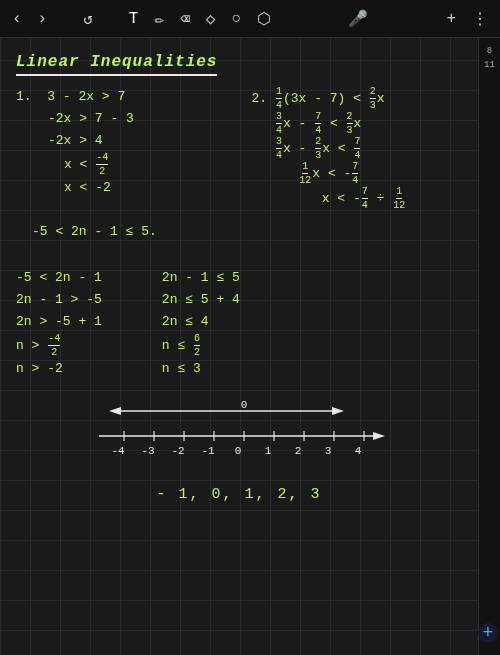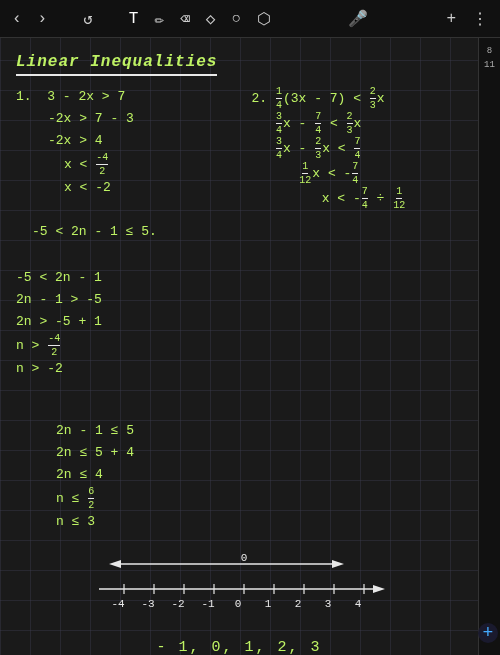--- a/index.html
+++ b/index.html
@@ -280,32 +280,32 @@
             <span class="den">12</span>
           </span></span>
     </div>
   </div>
 
   
   <div class="problem3">
     <span class="step indent1">-5 &lt; 2n - 1 ≤ 5.</span>
     <br>
     
-    <div style="display:flex; gap:8px; margin-top:4px;flex-direction:column;">
+    <div style="display:flex; gap:20px; margin-top:4px;">
       <div>
         <span class="step">-5 &lt; 2n - 1</span>
         <span class="step">2n - 1 &gt; -5</span>
         <span class="step">2n &gt; -5 + 1</span>
         <span class="step">n &gt; <span class="frac">
               <span class="num">-4</span>
               <span class="den">2</span>
             </span></span>
         <span class="step">n &gt; -2</span>
       </div>
-      <div style="margin-left:40px;margin-top:32px;">
+      <div style="margin-left:40px;">
         <span class="step">2n - 1 ≤ 5</span>
         <span class="step">2n ≤ 5 + 4</span>
         <span class="step">2n ≤ 4</span>
         <span class="step">n ≤ <span class="frac">
               <span class="num">6</span>
               <span class="den">2</span>
             </span></span>
         <span class="step">n ≤ 3</span>
       </div>
     </div>

